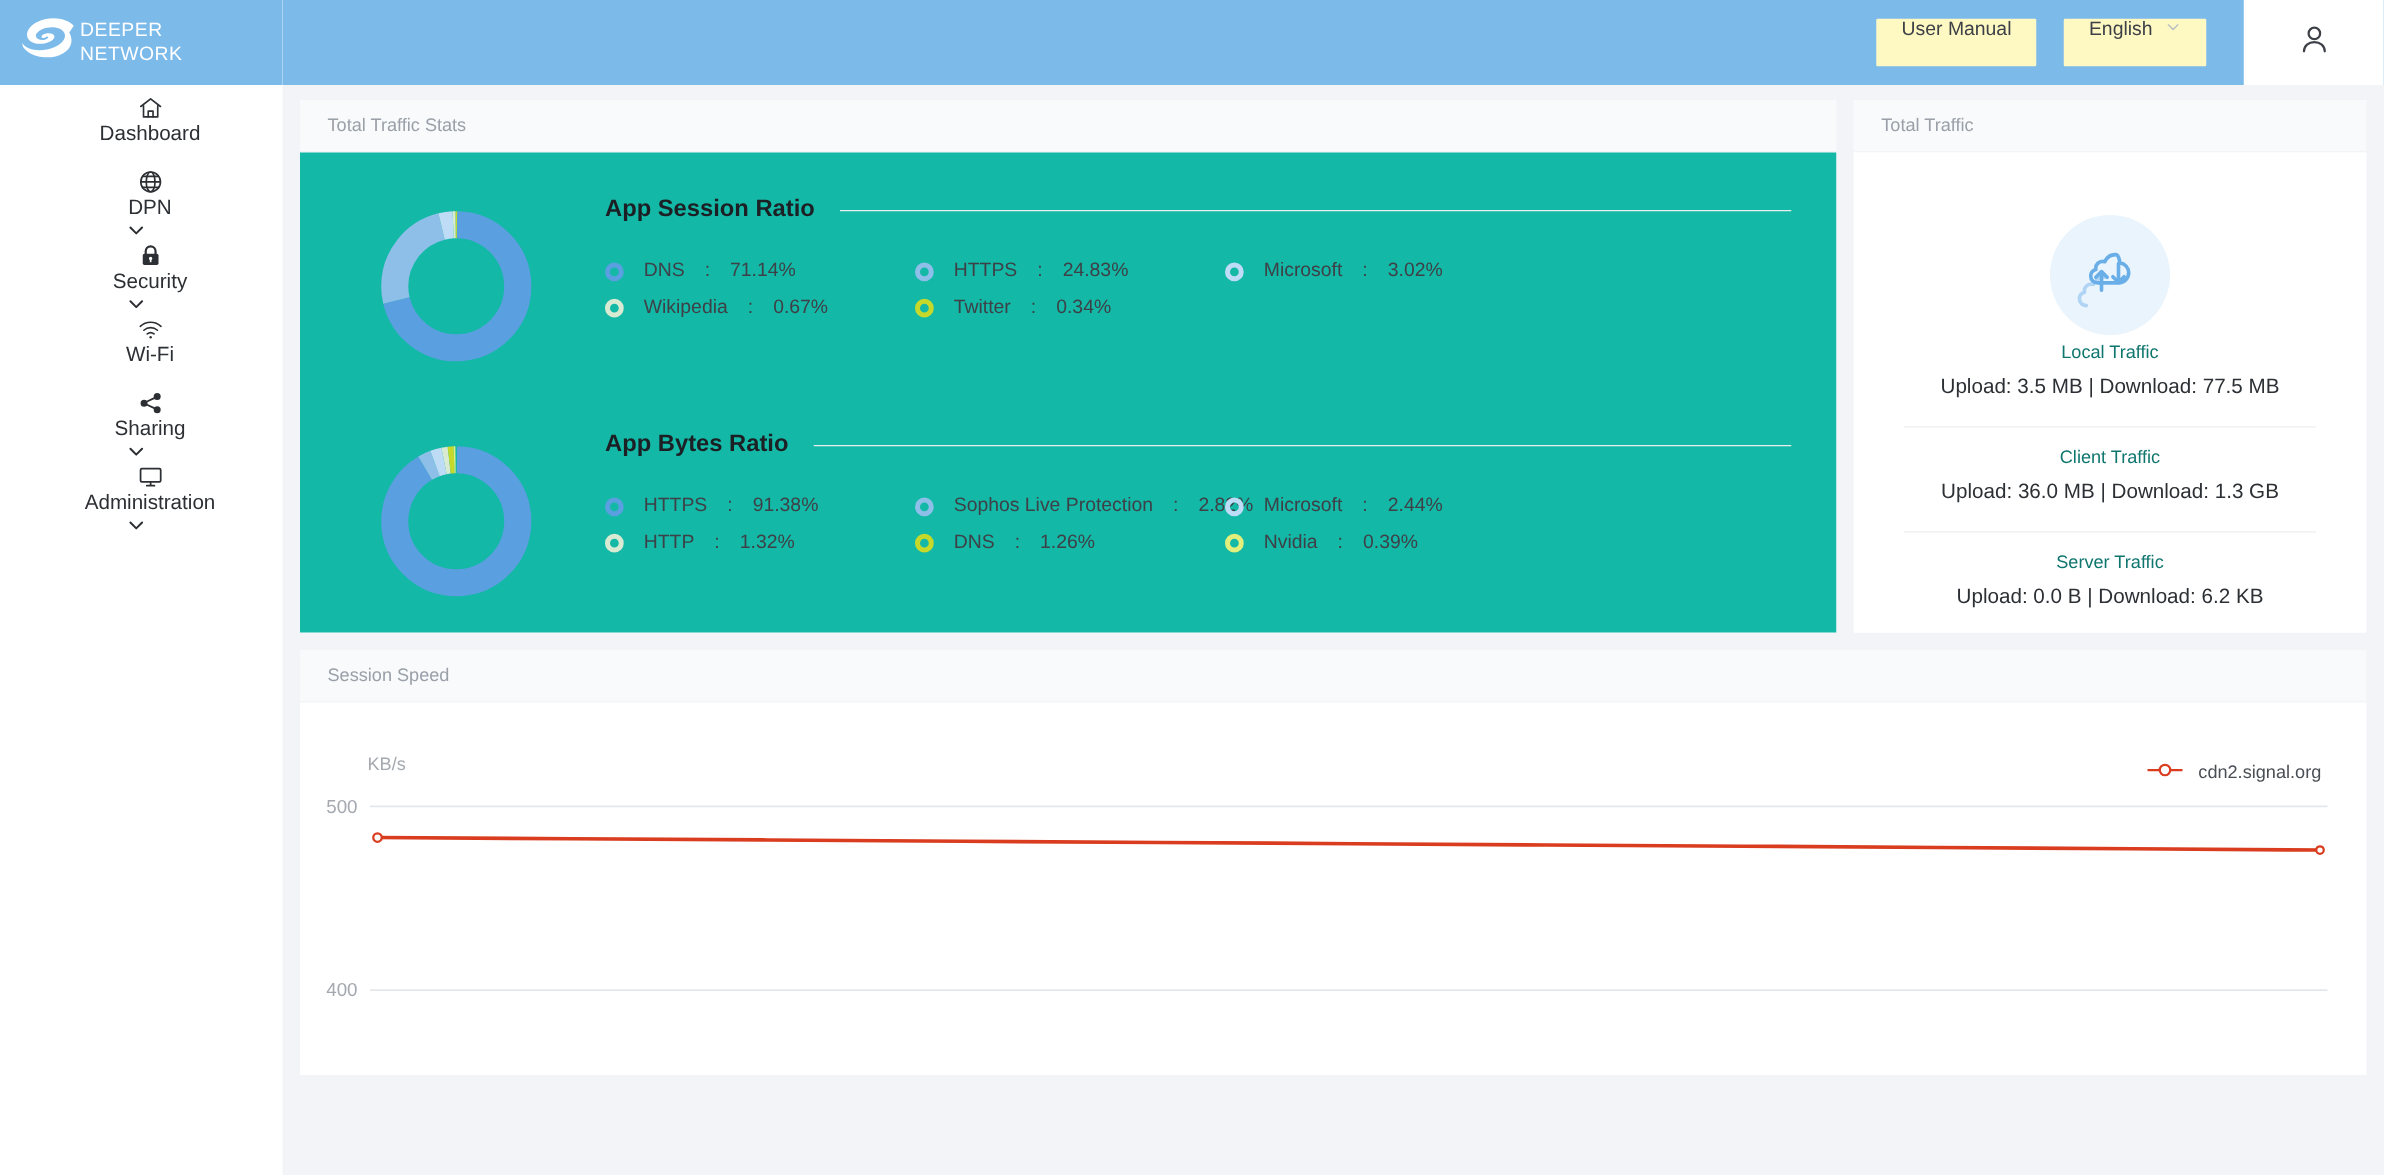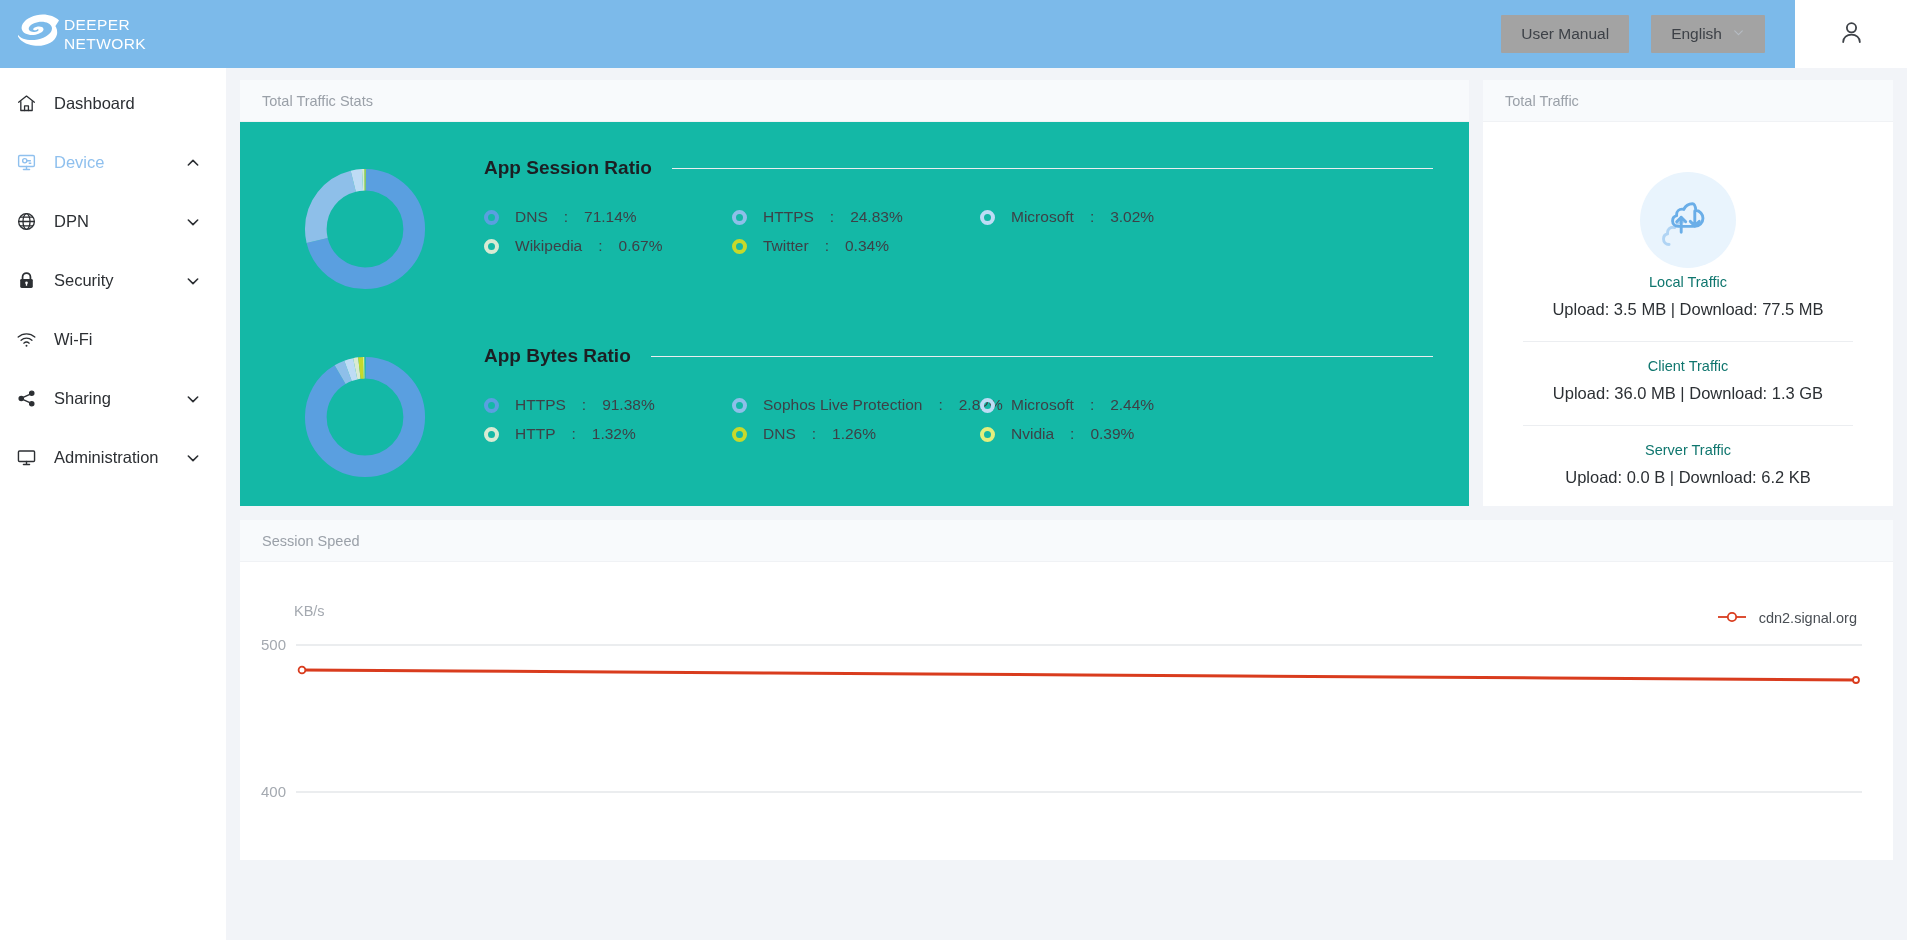--- a/index.html
+++ b/index.html
@@ -21,22 +21,22 @@
     align-items: center; padding-left: 18px; 
   }
   .logo-mark { width: 46px; height: 40px; flex: 0 0 46px; }
   .logo-text {
     color: #ffffff; font-size: 15.5px; line-height: 19px;
     letter-spacing: .4px; font-weight: 400;
   }
   .nav { padding-top: 6px; }
   .nav-item {
     height: 59px; display: flex; align-items: center;
-    padding-left: 14px; gap: 16px; cursor: pointer;
-    color: #2c2f33; font-size: 16.5px; position: relative;
+    padding-left: 14px; cursor: pointer;
+    color: #2c2f33; font-size: 16.5px; position: relative; flex-direction: column;
   }
   .nav-item .ic { width: 24px; height: 24px; flex: 0 0 24px; display: flex; align-items: center; justify-content: center; }
   .nav-item .lbl { flex: 1; }
   .nav-item .chev { width: 22px; margin-right: 22px; display: flex; align-items: center; justify-content: center; }
   .nav-item.expanded { color: #8fc0ee; }
   .subnav { background: #fafbfc; }
   .sub-item {
     height: 59px; display: flex; align-items: center;
     padding-left: 52px; font-size: 16.5px; color: #2c2f33;
     cursor: pointer; position: relative;
@@ -47,24 +47,24 @@
     width: 4px; background: #6aa9e0;
   }
 
   
   .topbar {
     position: absolute; left: 226px; top: 0; right: 0; height: 68px;
     background: #7cbaea; display: flex; align-items: center;
     justify-content: flex-end; padding-right: 0;
   }
   .btn-white {
-    background: #a3a3a3; border: none; height: 38px; padding: 0 20px;
+    background: #fef9c3; border: none; height: 38px; padding: 0 20px;
     font-size: 15.5px; color: #3d4147; cursor: pointer;
     font-family: "Liberation Sans", sans-serif; display: flex;
-    align-items: center; gap: 10px; border-radius: 1px;
+    gap: 10px; border-radius: 1px;
   }
   .btn-manual { margin-right: 22px; }
   .user-zone {
     width: 112px; height: 68px; background: #ffffff; margin-left: 30px;
     display: flex; align-items: center; justify-content: center; cursor: pointer;
   }
 
   
   .main {
     position: absolute; left: 226px; top: 68px; right: 0; bottom: 0;
@@ -137,36 +137,20 @@
           <svg viewBox="0 0 24 24" width="21" height="21" fill="none" stroke="#2c2f33" stroke-width="1.5" stroke-linejoin="round" stroke-linecap="round">
             <path d="M3 10.5L12 3.5l9 7"></path>
               <path d="M5.5 9.8V20h13V9.8"></path>
               <path d="M9.8 20v-5.2h4.4V20"></path>
           </svg>
         </span>
         <span class="lbl">Dashboard</span>
         <span class="chev"></span>
       </div>
 
-      <div class="nav-item expanded">
-        <span class="ic">
-          <svg viewBox="0 0 24 24" width="21" height="21" fill="none" stroke="#8fc0ee" stroke-width="1.6" stroke-linejoin="round">
-            <rect x="3" y="4" width="18" height="12.5" rx="1.4"></rect>
-            <circle cx="10" cy="10" r="2.4"></circle>
-              <path d="M12 10h5M14.5 12.8h3"></path>
-            <path d="M8.5 20h7M12 16.5V20" stroke-linecap="round"></path>
-          </svg>
-        </span>
-        <span class="lbl">Device</span>
-        <span class="chev">
-          <svg viewBox="0 0 24 24" width="16" height="16" fill="none" stroke="#2c2f33" stroke-width="2.4" stroke-linecap="round" stroke-linejoin="round">
-              <path d="M5 15l7-7 7 7"></path>
-            </svg>
-        </span>
-      </div>
 
 
       <div class="nav-item">
         <span class="ic">
           <svg viewBox="0 0 24 24" width="21" height="21" fill="none" stroke="#2c2f33" stroke-width="1.5">
             <circle cx="12" cy="12" r="9"></circle>
               <ellipse cx="12" cy="12" rx="4" ry="9"></ellipse>
               <path d="M3 12h18M4.6 7h14.8M4.6 17h14.8"></path>
           </svg>
         </span>

